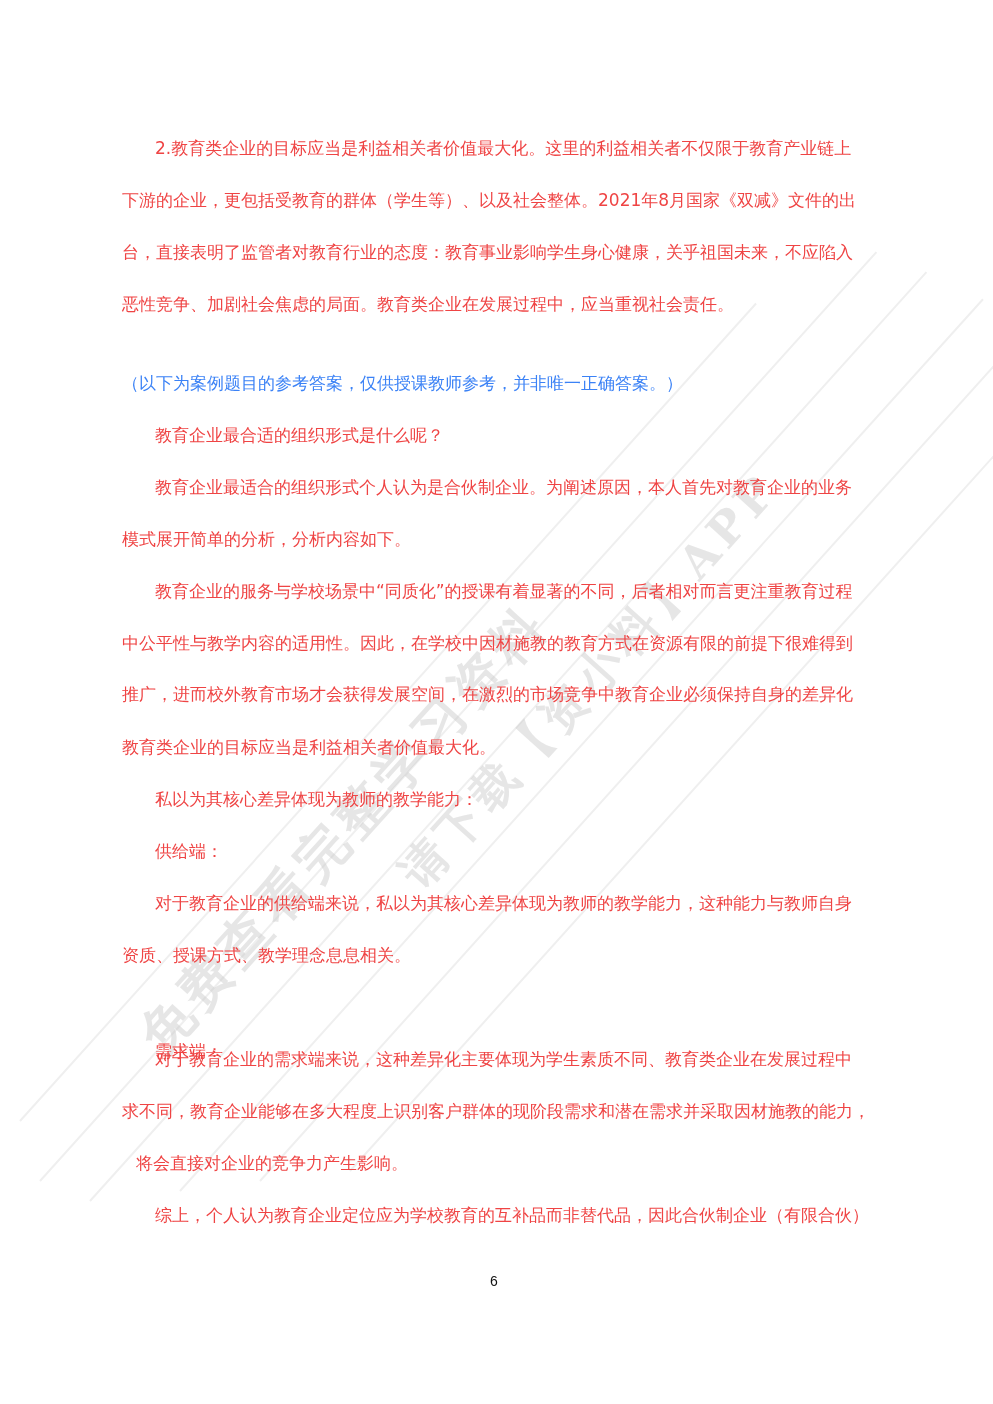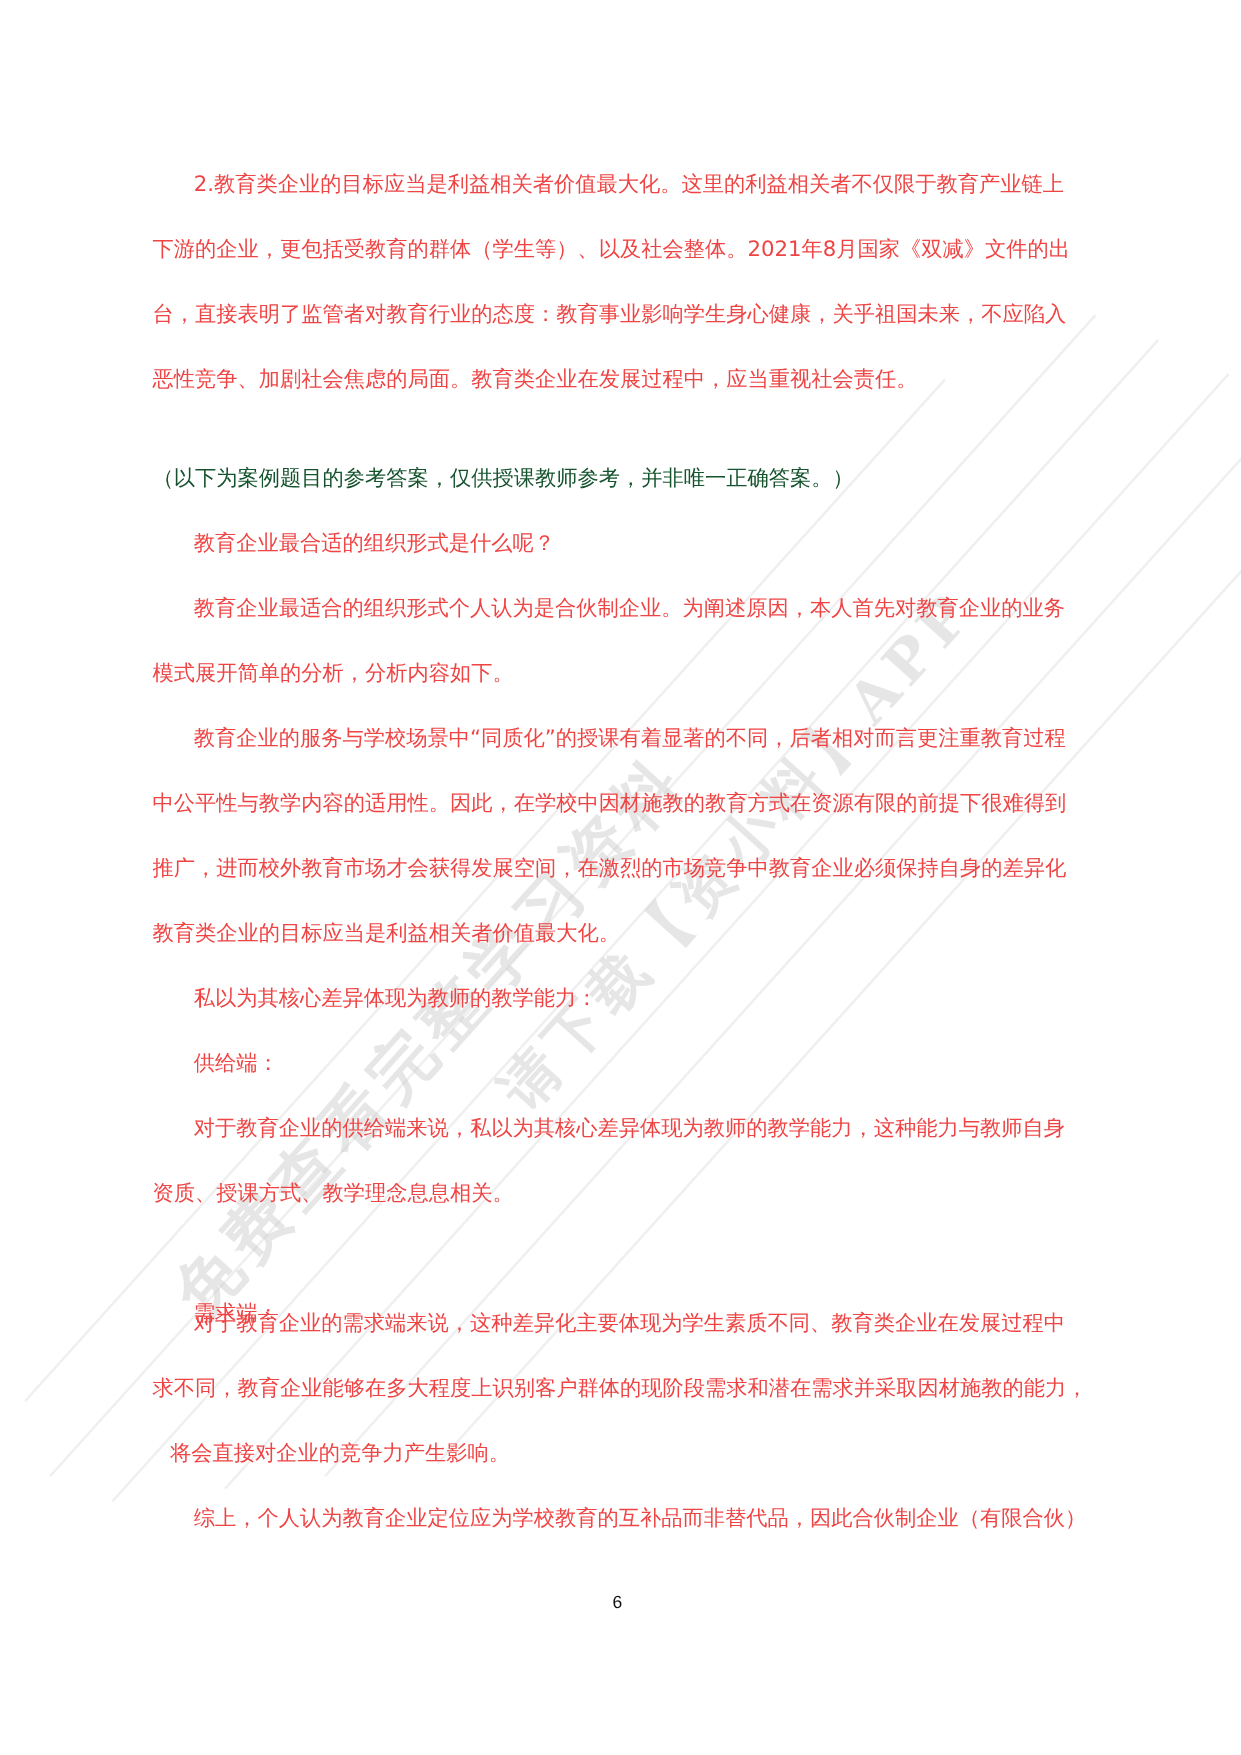--- a/index.html
+++ b/index.html
@@ -54,21 +54,21 @@
     }
     .line {
       position: absolute;
       left: 122px;
       font-size: 17px;
       line-height: 22px;
       white-space: nowrap;
       color: #ef4444;
     }
     .indent { left: 155px; }
-    .red { color: #14532d; }
+    .red { color: #3b82f6; }
     .page-number {
       position: absolute;
       left: 490px;
       top: 1273px;
       font-size: 14px;
       font-family: "Liberation Sans", sans-serif;
       color: #111;
     }
   </style>
 </head>

